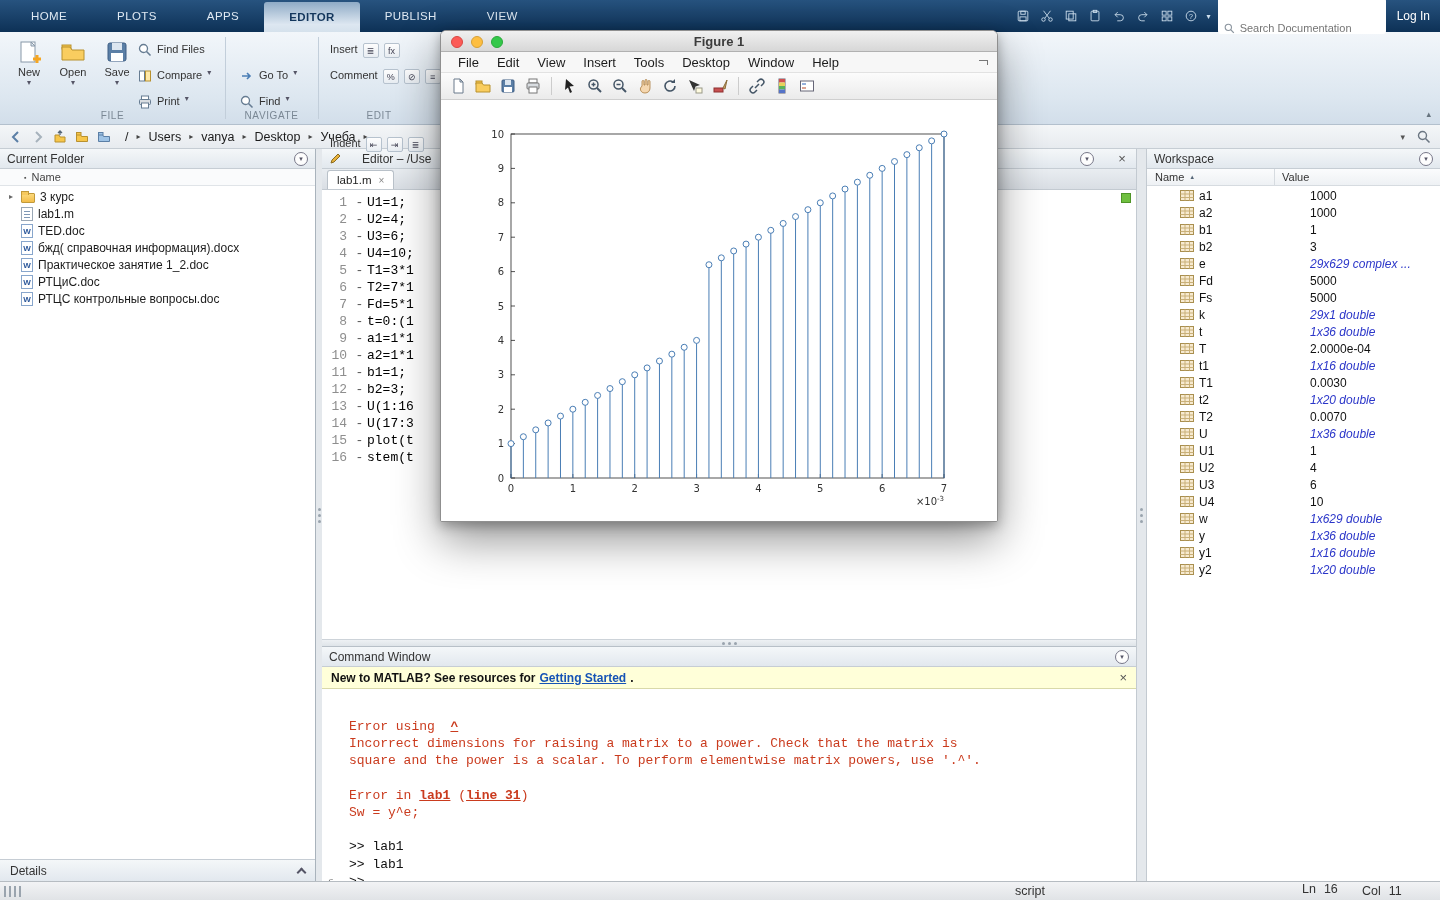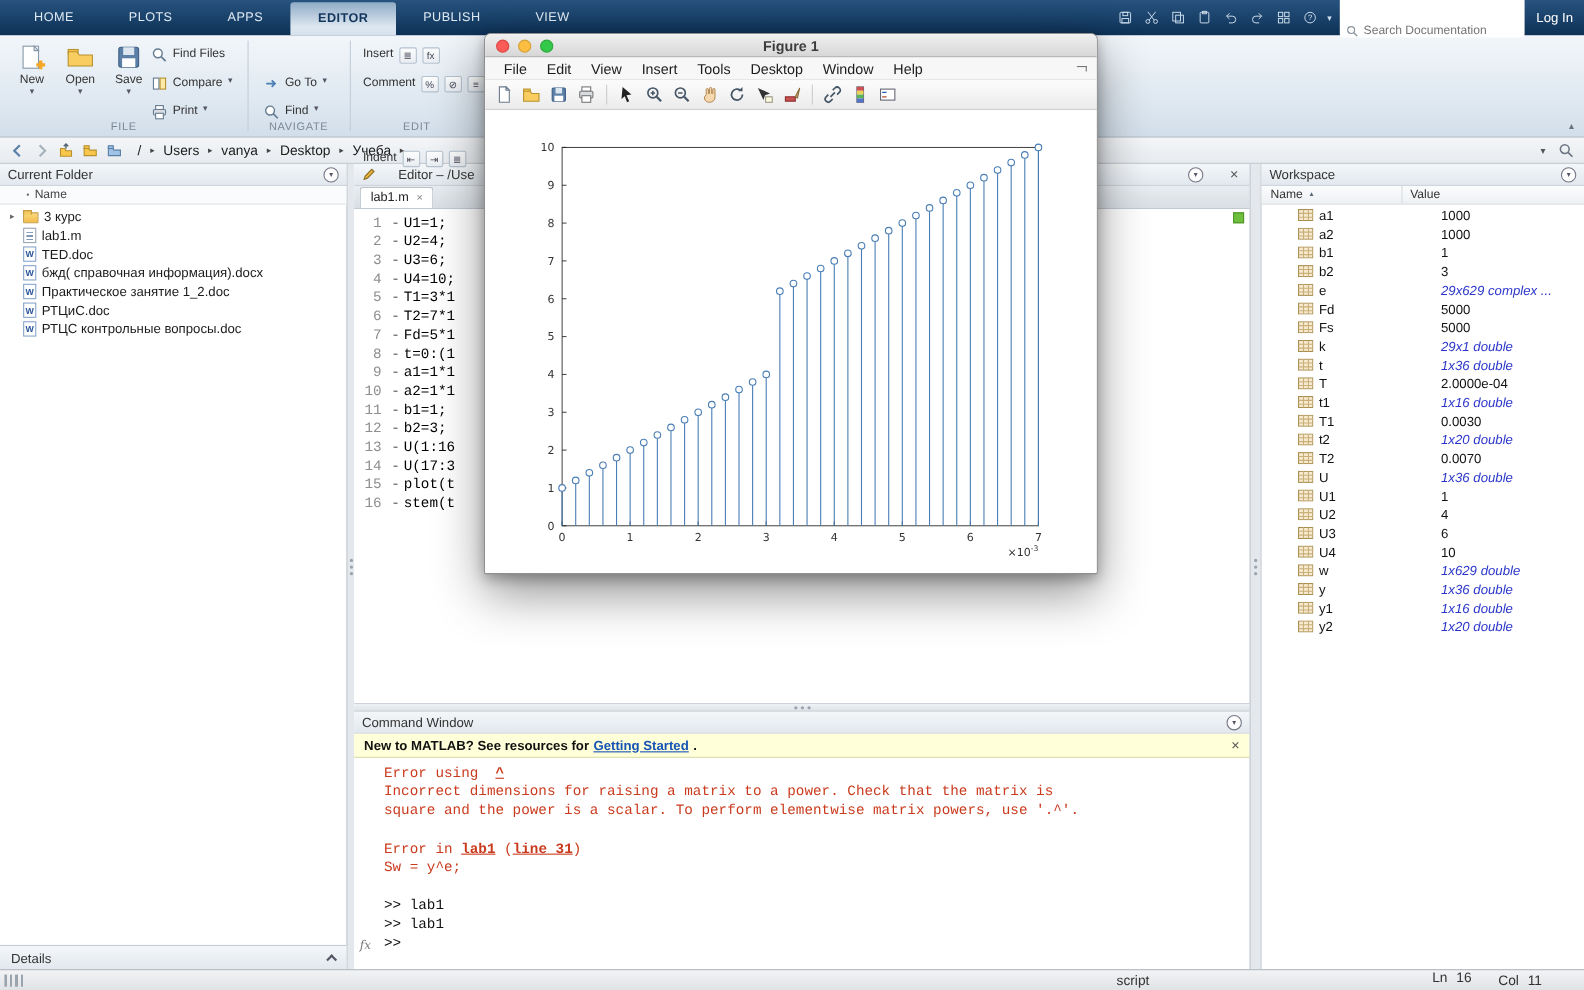--- a/index.html
+++ b/index.html
@@ -80,21 +80,21 @@
   .cline{height:17px;display:flex;align-items:center;}
   .lnum{width:30px;text-align:right;color:#8e8e8e;padding-right:5px;flex:0 0 auto;}
   .ldash{width:15px;text-align:center;color:#555;flex:0 0 auto;}
   .lcode{color:#000;white-space:pre;}
   #lint-box{position:absolute;right:5px;top:3px;width:10px;height:10px;background:#6fbf3f;border:1px solid #4e9427;}
   #h-splitter{height:8px;background:linear-gradient(#eef1f4,#dfe4e9);border-top:1px solid #cdd3d9;border-bottom:1px solid #b8c0c8;display:flex;align-items:center;justify-content:center;gap:3px;flex:0 0 auto;}
   #command-section{flex:1;display:flex;flex-direction:column;min-height:0;}
   #cw-banner{height:22px;background:#ffffd9;border-bottom:1px solid #d9d9a9;display:flex;align-items:center;padding:0 9px;font-size:12px;font-weight:bold;color:#111;gap:4px;flex:0 0 auto;}
   .blink{color:var(--link,#1653b5);text-decoration:underline;}
   .bclose{margin-left:auto;color:#555;font-weight:normal;font-size:13px;}
-  #cw-output{flex:1;background:#fff;font-family:"Liberation Mono",monospace;font-size:13px;padding:5px 2px 0 27px;line-height:17.2px;color:#111;}
+  #cw-output{flex:1;background:#fff;font-family:"Liberation Mono",monospace;font-size:13px;padding:5px 2px 0 27px;line-height:17.2px;color:#111;margin-top:24px;}
   .cw-line{white-space:pre;}
   .cw-line.error{color:var(--error,#ca3b1e);}
   .cw-link{text-decoration:underline;font-weight:bold;}
   .prompt-line{position:relative;}
   .fx-glyph{position:absolute;left:-22px;top:2px;font-family:"DejaVu Serif",serif;font-style:italic;font-size:11px;color:#777;}
 
   
   #workspace-panel{position:absolute;left:1147px;top:149px;right:0;bottom:19px;background:#fff;display:flex;flex-direction:column;}
   #ws-cols{height:17px;background:linear-gradient(#fbfcfd,#eef1f4);border-bottom:1px solid #d6dbe0;display:flex;align-items:center;font-size:11px;color:#333;flex:0 0 auto;}
   #ws-cols .c-name{width:128px;padding-left:8px;display:flex;gap:5px;align-items:center;border-right:1px solid #d6dbe0;height:100%;}

